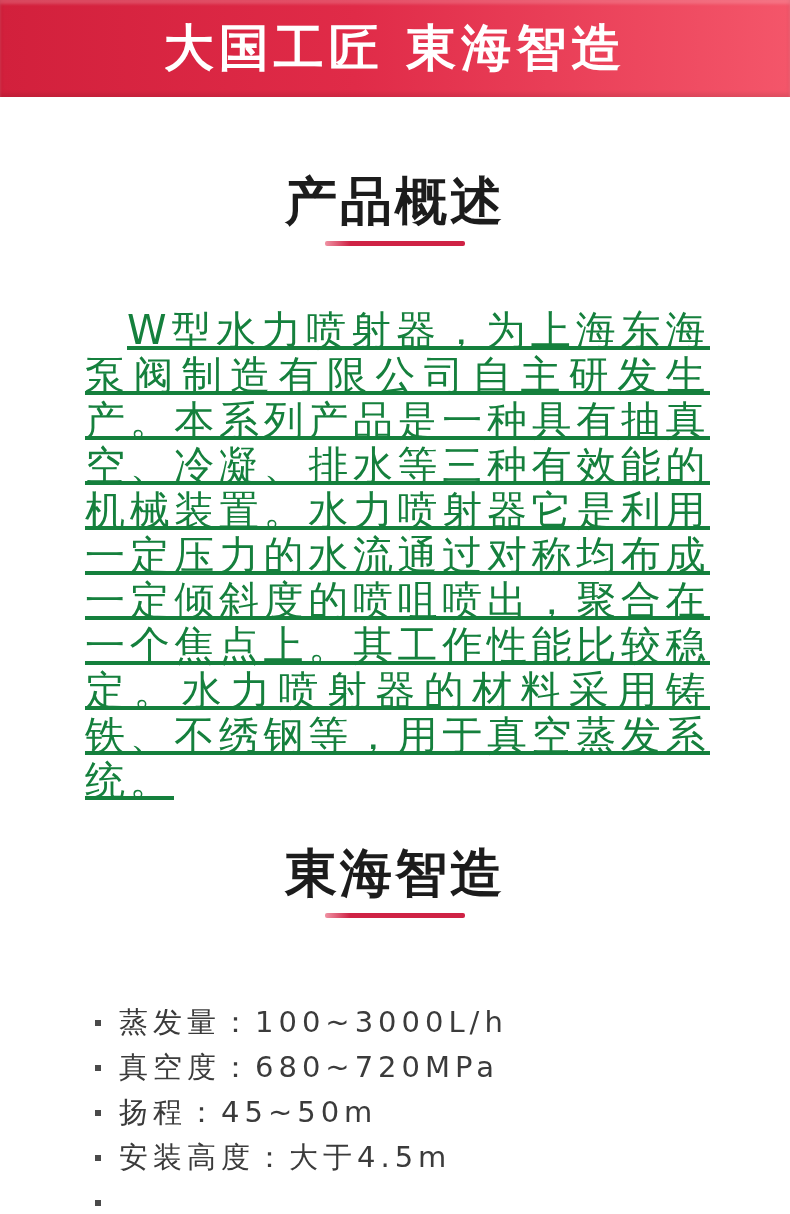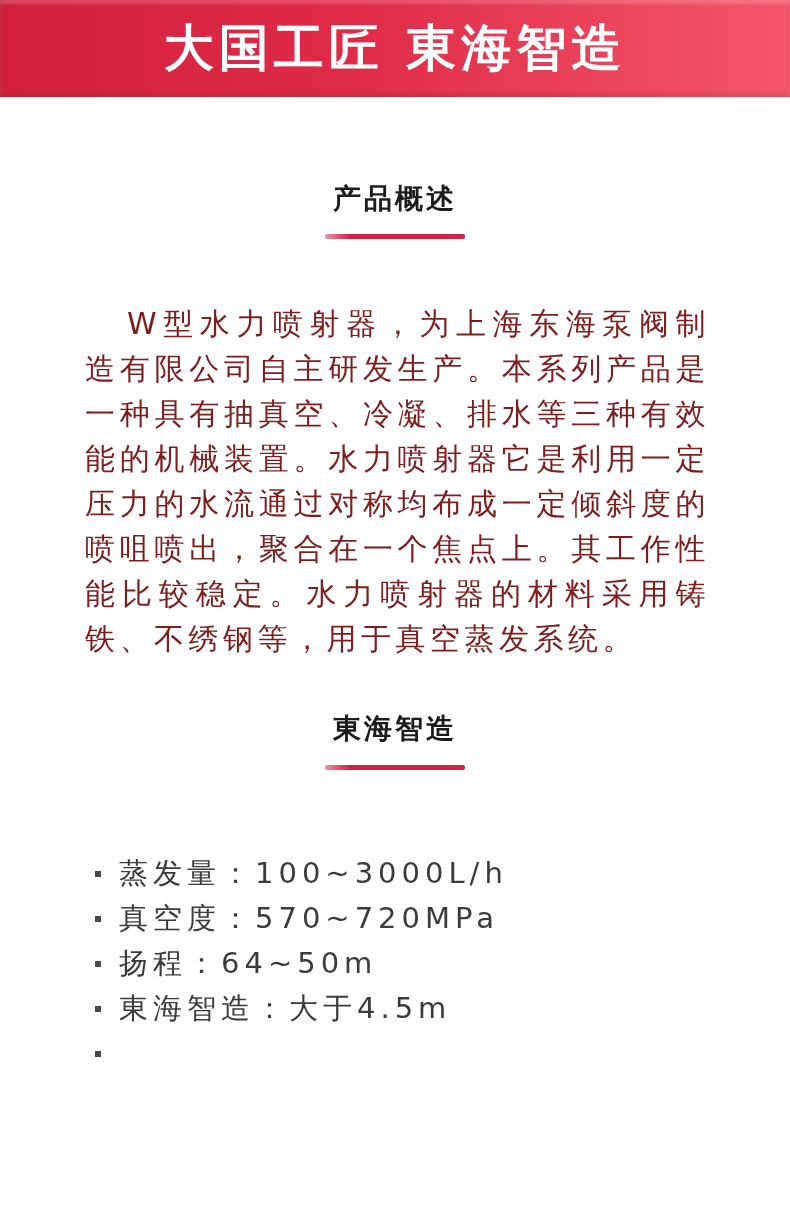--- a/index.html
+++ b/index.html
@@ -37,44 +37,46 @@
 
   
   .sec-title {
     display: flex;
     flex-direction: column;
     align-items: center;
   }
   .sec-title.first { margin-top: 76px; }
   .sec-title.second { margin-top: 42px; }
   .sec-title h2 {
-    margin: 10px;
+    margin: 0;
     color: #1c1c1c;
-    font-size: 28px;
+    font-size: 52px;
     font-weight: bold;
     letter-spacing: 3px;
     line-height: 1.12;
+    font-family: Liberation Serif, serif;
   }
   .title-underline {
     width: 140px;
     height: 5px;
     margin-top: 10px;
     border-radius: 2px;
     background: linear-gradient(90deg, #ef93a4 0%, #cf2245 18%, #cf2245 100%);
   }
 
   
   .body-text {
     margin: 62px 80px 0 85px;
-    color: #7f1d1d;
-    font-size: 30px;
+    color: #15803d;
+    font-size: 40px;
     line-height: 45px;
     letter-spacing: 4.5px;
     text-align: justify;
     text-indent: 42px;
+    text-decoration: underline;
   }
 
   
   .spec-list {
     list-style: none;
     margin: 82px 0 0 0;
     padding: 0 3px 0 95px;
   }
   .spec-item {
     display: flex;
@@ -118,29 +120,29 @@
       <div class="title-underline"></div>
     </div>
 
     <ul class="spec-list">
       <li class="spec-item">
         <span class="bullet"></span>
         <span class="spec-text">蒸发量：100~3000L/h</span>
       </li>
       <li class="spec-item">
         <span class="bullet"></span>
-        <span class="spec-text">真空度：570~720MPa</span>
+        <span class="spec-text">真空度：680~720MPa</span>
       </li>
       <li class="spec-item">
         <span class="bullet"></span>
-        <span class="spec-text">扬程：64~50m</span>
+        <span class="spec-text">扬程：45~50m</span>
       </li>
       <li class="spec-item">
         <span class="bullet"></span>
-        <span class="spec-text">東海智造：大于4.5m</span>
+        <span class="spec-text">安装高度：大于4.5m</span>
       </li>
       <li class="spec-item">
         <span class="bullet"></span>
       </li>
     </ul>
   </section>
 
 </div>
 
 </body></html>

